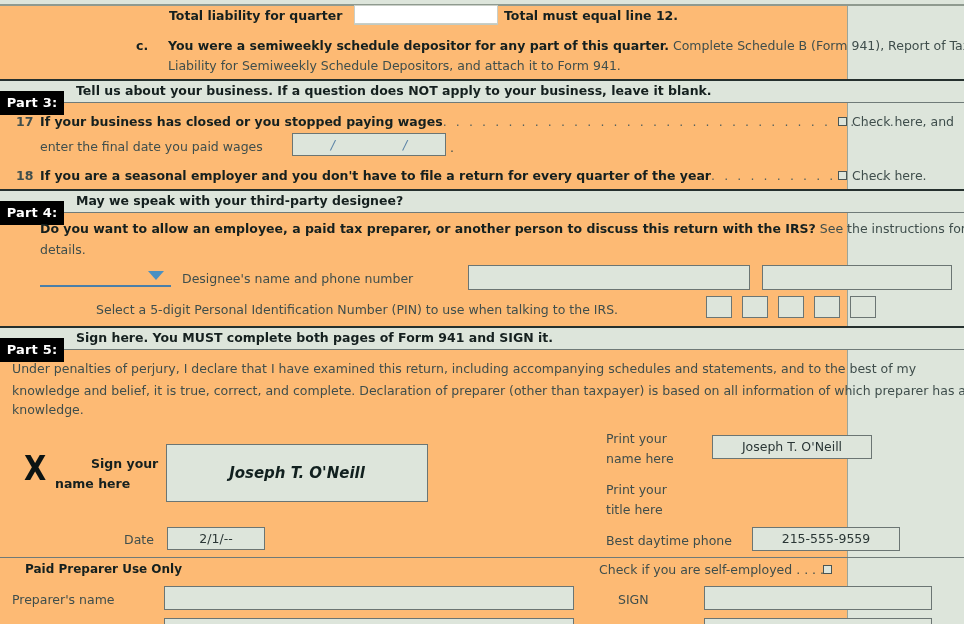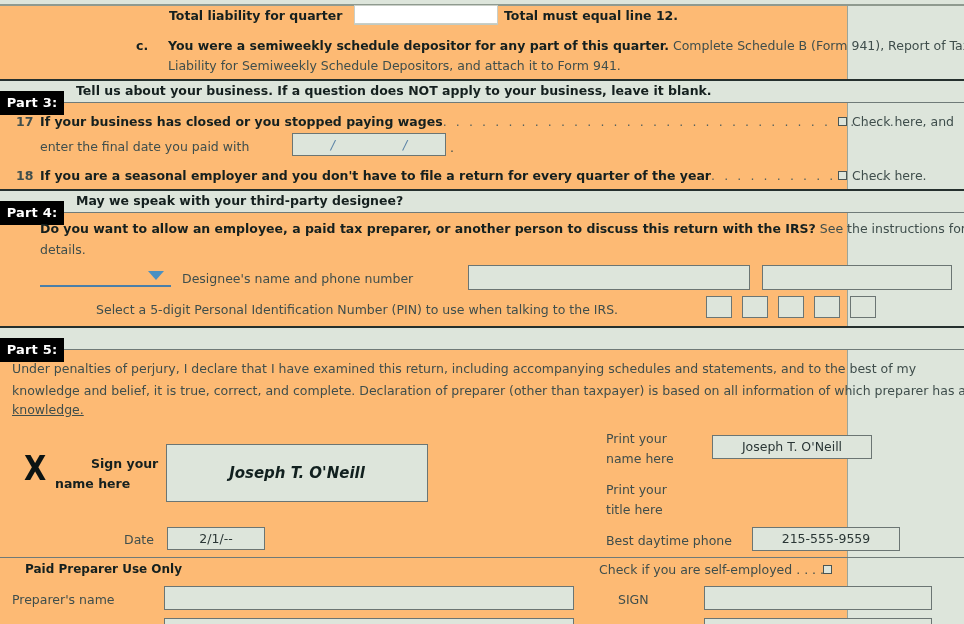--- a/index.html
+++ b/index.html
@@ -186,21 +186,21 @@
 
   <div class="lbl b" style="left:16px; top:110px;">17</div>
 
   <div class="lbl" style="left:40px; top:110px;">
     <span class="b">If your business has closed or you stopped paying wages</span><span class="dots">. . . . . . . . . . . . . . . . . . . . . . . . . . . . . . . . . . . .</span>
   </div>
 
   <span class="cbox" style="position:absolute; left:838px; top:113px;"></span>
   <div class="lbl reg" style="left:852px; top:110px;">Check here, and</div>
 
-  <div class="lbl reg" style="left:40px; top:135px;">enter the final date you paid with</div>
+  <div class="lbl reg" style="left:40px; top:135px;">enter the final date you paid wages</div>
 
   <div class="box gray" style="left:292px; top:129px; width:154px; height:23px;">
     <span class="slash">/</span>
       <span class="slash">/</span>
   </div>
   <div class="lbl reg" style="left:450px; top:136px;">.</div>
 
   <div class="lbl b" style="left:16px; top:164px;">18</div>
 
   <div class="lbl" style="left:40px; top:164px;">
@@ -232,25 +232,26 @@
   <div class="lbl reg" style="left:96px; top:298px;">Select a 5-digit Personal Identification Number (PIN) to use when talking to the IRS.</div>
 
   <div class="box gray" style="left:706px; top:292px; width:26px; height:22px;"></div>
   <div class="box gray" style="left:742px; top:292px; width:26px; height:22px;"></div>
   <div class="box gray" style="left:778px; top:292px; width:26px; height:22px;"></div>
   <div class="box gray" style="left:814px; top:292px; width:26px; height:22px;"></div>
   <div class="box gray" style="left:850px; top:292px; width:26px; height:22px;"></div>
 
   <div class="part-banner" style="top:322px;">
     <div class="part-tag">Part 5:</div>
+    <div class="part-title">Sign here. You MUST complete both pages of Form 941 and SIGN it.</div>
   </div>
 
   <div class="lbl reg" style="left:12px; top:357px;">Under penalties of perjury, I declare that I have examined this return, including accompanying schedules and statements, and to the best of my</div>
   <div class="lbl reg" style="left:12px; top:379px;">knowledge and belief, it is true, correct, and complete. Declaration of preparer (other than taxpayer) is based on all information of which preparer has any</div>
-  <div class="lbl reg" style="left:12px; top:398px;text-decoration:underline;">knowledge.</div>
+  <div class="lbl reg" style="left:12px; top:398px;">knowledge.</div>
 
   <div class="sig-x" style="left:22px; top:447px;">X</div>
 
   <div class="lbl bold" style="left:55px; top:452px;margin-left:36px;">Sign your</div>
   <div class="lbl bold" style="left:55px; top:472px;">name here</div>
 
   <div class="box gray" style="left:166px; top:440px; width:262px; height:58px;">
     <span class="sig-name">Joseph T. O'Neill</span>
   </div>
 

